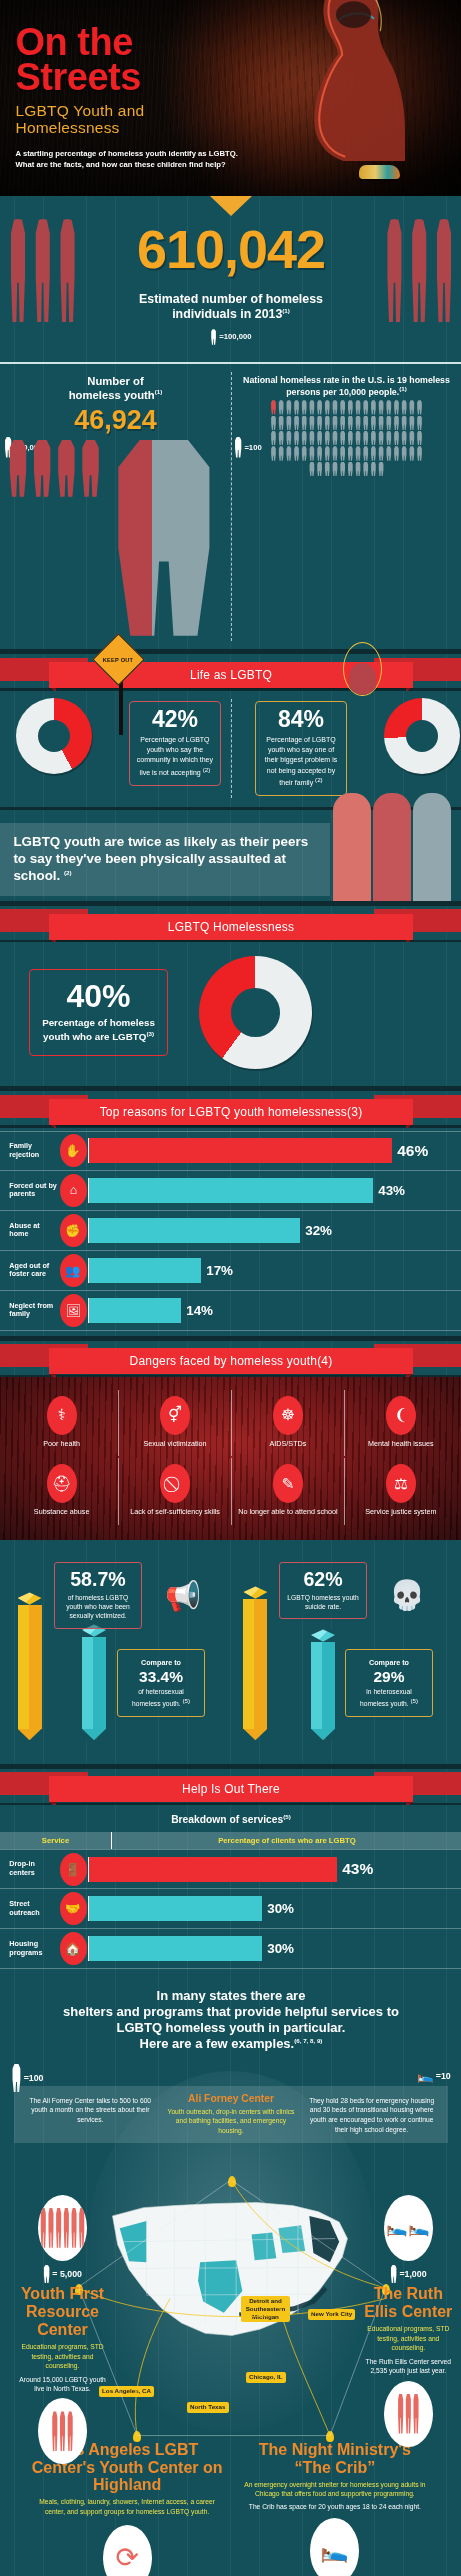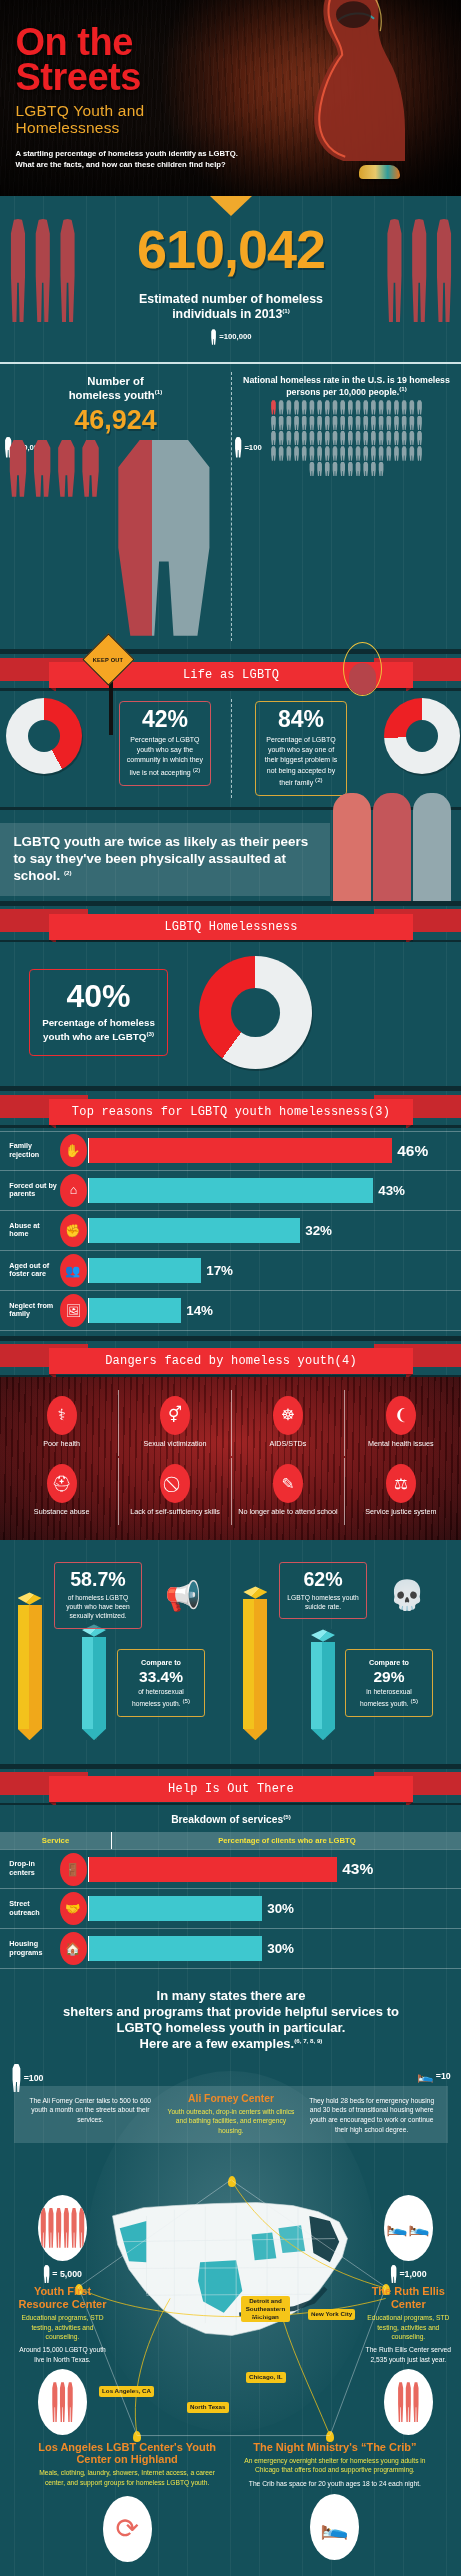--- a/index.html
+++ b/index.html
@@ -82,21 +82,21 @@
   .ycp.half { background:linear-gradient(90deg,#b5444a 0 40%, #8ba3a9 40% 100%); }
 
   
   .ribbon-wrap { position:relative; margin:5.2px 0 2.1px; height:34px; }
   .ribbon-tail { position:absolute; top:3.1px; width:88px; height:23px; background:#c8282d; }
   .ribbon-tail.l { left:0; } .ribbon-tail.r { right:0; }
   .ribbon-tail.l:after, .ribbon-tail.r:after { content:""; position:absolute; bottom:-5.2px; width:0;height:0;}
   .ribbon-main { position:absolute; left:49px; right:49px; top:7.2px; height:26px; background:#ee2d32;
                  display:flex; align-items:center; justify-content:center;
                  box-shadow:0 1.5px 0 rgba(0,0,0,.22); }
-  .ribbon-main span { font-size:12px; color:#fff; letter-spacing:0.2px;font-family:Liberation Mono, monospace; }
+  .ribbon-main span { font-size:12px; color:#fff; letter-spacing:0.2px; }
   .ribbon-fold-l { position:absolute; left:49px; top:33px; width:0;height:0;
                    border-top:5.2px solid #8e1c20; border-left:7.2px solid transparent;}
   .ribbon-fold-r { position:absolute; right:49px; top:33px; width:0;height:0;
                    border-top:5.2px solid #8e1c20; border-right:7.2px solid transparent;}
 
   
   .donut-row { display:flex; position:relative; padding:7.2px 0 10.3px; }
   .dcell { flex:1; position:relative; display:flex; align-items:flex-start; }
   .donut { width:76px; height:76px; border-radius:50%; flex:none; }
   .donut-inner { position:absolute; width:32px;height:32px; border-radius:50%; background:#14505a; }
@@ -191,21 +191,21 @@
   .mapintro { text-align:center; font-size:13px; font-weight:bold; line-height:1.25; padding:0 20.6px; }
   .map-shell { position:relative; height:392px; margin-top:3.1px; }
   .glow { position:absolute; left:50%; top:15.5px; transform:translateX(-50%); width:289px;height:361px;
           background:radial-gradient(ellipse at 50% 45%, rgba(210,235,240,.22) 0%, rgba(210,235,240,.06) 55%, rgba(0,0,0,0) 75%);
           border-radius:50%; }
   .usmap { position:absolute; left:50%; top:129px; transform:translateX(-50%); width:268px; height:170px; }
   .pin { position:absolute; width:7.7px;height:10.8px; background:#f5c518; border-radius:50% 50% 50% 50%/60% 60% 40% 40%; }
   .maplabel { position:absolute; background:#f5c518; color:#1a1a1a; font-size:6.2px; font-weight:bold;
               padding:1.5px 3.1px; border-radius:2.1px; text-align:center; line-height:1.25; }
   .sidecard { position:absolute; width:93px; text-align:center; }
-  .sidecard h4 { color:#f08a28; font-size:11px; line-height:1.12; font-weight:bold; }
+  .sidecard h4 { color:#f08a28; font-size:16px; line-height:1.12; font-weight:bold; }
   .sidecard p.y { color:#f0e54a; font-size:6.7px; line-height:1.4; margin-top:3.1px; }
   .sidecard p.w { color:#fff; font-size:6.7px; line-height:1.4; margin-top:4.1px; }
   .oval-ico { width:49px;height:66px;border-radius:50%; background:#fff; margin:0 auto 4.1px;
               display:flex;align-items:center;justify-content:center; gap:1px; overflow:hidden;}
   .ovp { width:6.7px;height:40px; background:#e8695f;
     clip-path: polygon(30% 0,70% 0,88% 14%,88% 55%,78% 100%,58% 100%,54% 62%,46% 62%,42% 100%,22% 100%,12% 55%,12% 14%); }
   .topbanner { position:absolute; left:14.4px; right:14.4px; top:0; background:rgba(170,195,200,.22);
                display:flex; padding:7.2px 8.2px; gap:5.2px; }
   .tb-col { flex:1; text-align:center; }
   .tb-col h4 { color:#f08a28; font-size:10.3px; font-weight:bold; }
@@ -402,21 +402,21 @@
     <div class="ribbon-fold-l"></div>
     <div class="ribbon-fold-r"></div>
     <div class="ribbon-main">
       <span>Life as LGBTQ</span>
     </div>
   </div>
 
   <section class="teal donut-row">
     <div class="vdash"></div>
 
-    <div class="dcell" style="padding-left:6px;">
+    <div class="dcell" style="padding-left:16px;">
       <div class="dwrap">
         <div class="donut" style="background:conic-gradient(#ed2024 0 42%, #eceff0 42% 100%);"></div>
         <div class="donut-inner"></div>
       </div>
       <div style="position:relative; margin-left:-3.1px;">
         <div style="position:absolute; left:11.3px; top:-57px; text-align:center; width:41px;">
           <div class="keepout">
             <span>KEEP OUT</span>
           </div>
           <div class="signpost"></div>

